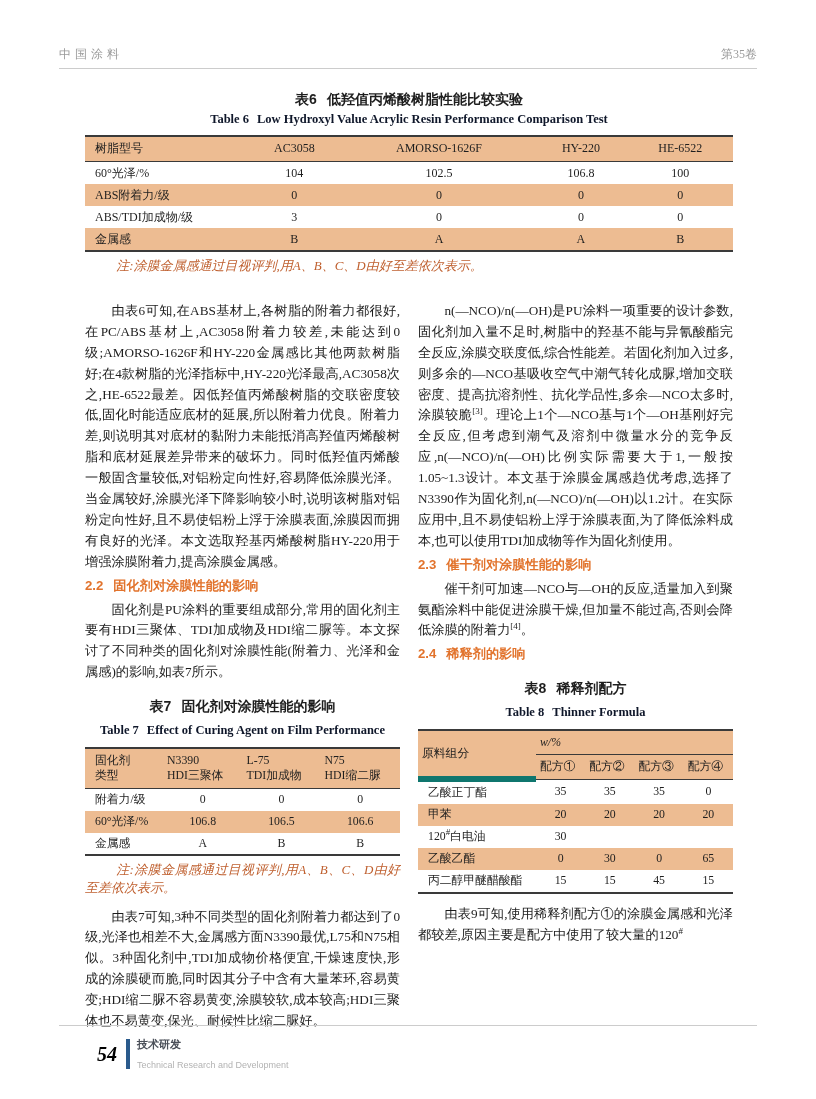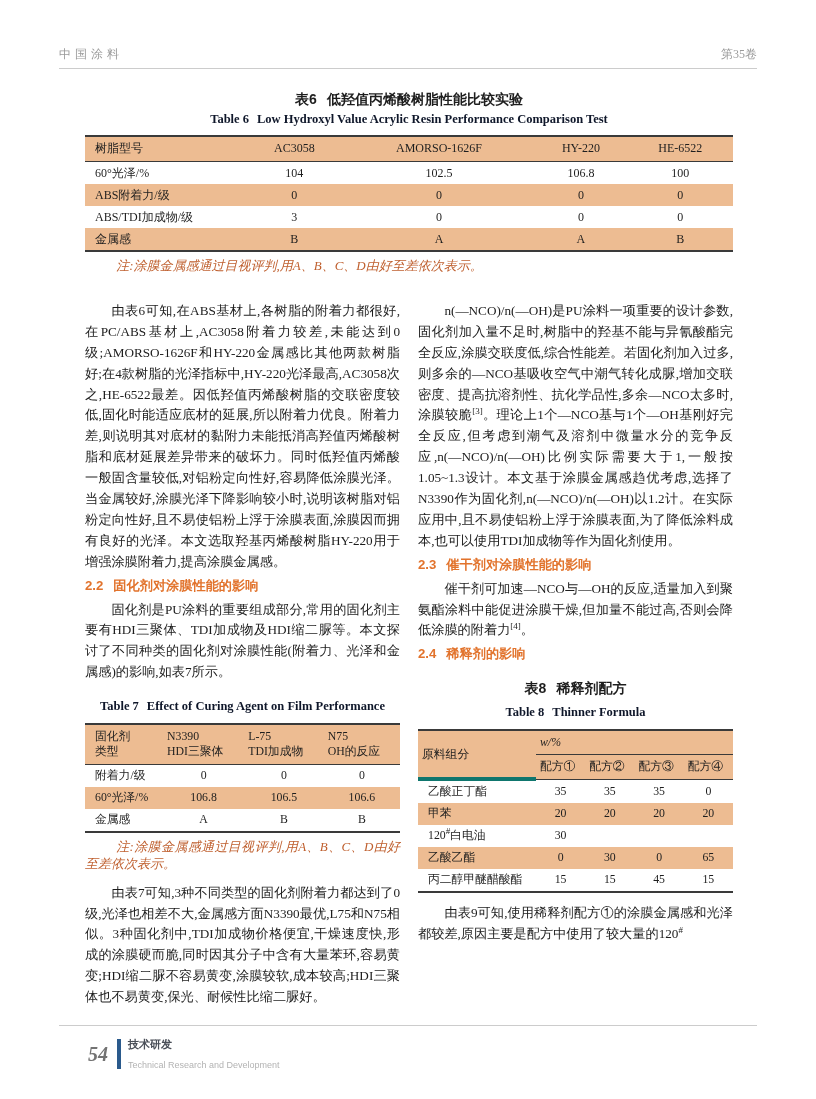--- a/index.html
+++ b/index.html
@@ -19,41 +19,41 @@
   
   table{width:100%;border-collapse:collapse;font-size:12px;color:#1e1e1e;
         border-top:2px solid #3a3a3a;border-bottom:2px solid #3a3a3a;}
   thead{background:#edbc92;}
   thead th{font-weight:normal;padding:4px 4px;line-height:1.3;}
   thead tr:last-child th{border-bottom:1px solid #3a3a3a;}
   tbody tr:nth-child(even){background:#edbc92;}
   tbody td{padding:3px 4px;text-align:center;line-height:1.35;}
   td.lbl,th.lbl{text-align:left;padding-left:10px;}
   th.grp{border-bottom:1px solid #3a3a3a;font-style:italic;}
-  th.lblc{border-bottom:4px solid #0f766e;}
+  th.lblc{border-bottom:6px solid #0f766e;}
   sup{font-size:9px;line-height:0;}
   
   .t6-wrap{margin:22px 83px 0 85px;}
   .t6-wrap table{margin-top:8px;}
   .t6 col.c0{width:160px;}
   .note{color:#bf5f2e;font-style:italic;font-size:13px;margin-top:5px;text-indent:2.4em;line-height:1.35;}
   
   .columns{display:flex;margin:26px 83px 0 85px;gap:18px;}
   .col{width:315px;font-size:13.2px;line-height:20.9px;text-align:justify;}
   .col p{margin:0;text-indent:2em;}
   .sec-head{font-family:"Liberation Sans","DejaVu Sans",sans-serif;font-weight:bold;
             color:#e2732c;font-size:13.2px;margin:3px 0;text-align:left;}
   .inner-tbl{margin:13px 0 10px;}
   .inner-tbl table{margin-top:6px;font-size:11.8px;}
   .t7 col.c0{width:78px;}
   .t8 col.c0{width:118px;}
   
   .ftr-rule{position:absolute;left:59px;right:59px;top:1025px;border-top:1px solid #cccccc;}
   .ftr{position:absolute;left:88px;top:1038px;display:flex;align-items:center;}
-  .ftr .pnum{font-style:italic;font-weight:bold;font-size:20px;color:#737373;margin-right:9px;}
+  .ftr .pnum{font-style:italic;font-weight:bold;font-size:20px;color:#000000;margin-right:9px;margin-left:9px;}
   .ftr .bar{width:4px;height:30px;background:#2a5a8c;margin-right:7px;}
   .ftr .sec-zh{font-family:"Liberation Sans","DejaVu Sans",sans-serif;font-weight:bold;
                font-size:11px;color:#4a4f58;line-height:1.1;}
   .ftr .sec-en{font-family:"Liberation Sans","DejaVu Sans",sans-serif;font-size:9px;
                color:#b3b3b3;margin-top:10px;}
 </style>
 </head>
 <body>
 
 <div class="page">
@@ -125,20 +125,23 @@
   <div class="columns">
 
     <div class="col">
       <p>由表6可知,在ABS基材上,各树脂的附着力都很好,在PC/ABS基材上,AC3058附着力较差,未能达到0级;AMORSO-1626F和HY-220金属感比其他两款树脂好;在4款树脂的光泽指标中,HY-220光泽最高,AC3058次之,HE-6522最差。因低羟值丙烯酸树脂的交联密度较低,固化时能适应底材的延展,所以附着力优良。附着力差,则说明其对底材的黏附力未能抵消高羟值丙烯酸树脂和底材延展差异带来的破坏力。同时低羟值丙烯酸一般固含量较低,对铝粉定向性好,容易降低涂膜光泽。当金属较好,涂膜光泽下降影响较小时,说明该树脂对铝粉定向性好,且不易使铝粉上浮于涂膜表面,涂膜因而拥有良好的光泽。本文选取羟基丙烯酸树脂HY-220用于增强涂膜附着力,提高涂膜金属感。</p>
       <div class="sec-head">
         <span>2.2</span><span class="tgap">固化剂对涂膜性能的影响</span>
       </div>
       <p>固化剂是PU涂料的重要组成部分,常用的固化剂主要有HDI三聚体、TDI加成物及HDI缩二脲等。本文探讨了不同种类的固化剂对涂膜性能(附着力、光泽和金属感)的影响,如表7所示。</p>
 
       <div class="inner-tbl">
+        <div class="tbl-title-zh">
+          <span>表7</span><span class="tgap">固化剂对涂膜性能的影响</span>
+        </div>
         <div class="tbl-title-en">
           <span>Table 7</span><span class="tgap-s">Effect of Curing Agent on Film Performance</span>
         </div>
         <table class="t7">
           <colgroup>
               <col class="c0">
               <col>
               <col>
               <col>
             </colgroup>
@@ -151,21 +154,21 @@
               <th>
                 <div>N3390</div>
                 <div>HDI三聚体</div>
               </th>
               <th>
                 <div>L-75</div>
                 <div>TDI加成物</div>
               </th>
               <th>
                 <div>N75</div>
-                <div>OH的反应</div>
+                <div>HDI缩二脲</div>
               </th>
             </tr>
           </thead>
           <tbody>
             <tr>
               <td class="lbl">附着力/级</td>
               <td>0</td>
               <td>0</td>
               <td>0</td>
             </tr>

